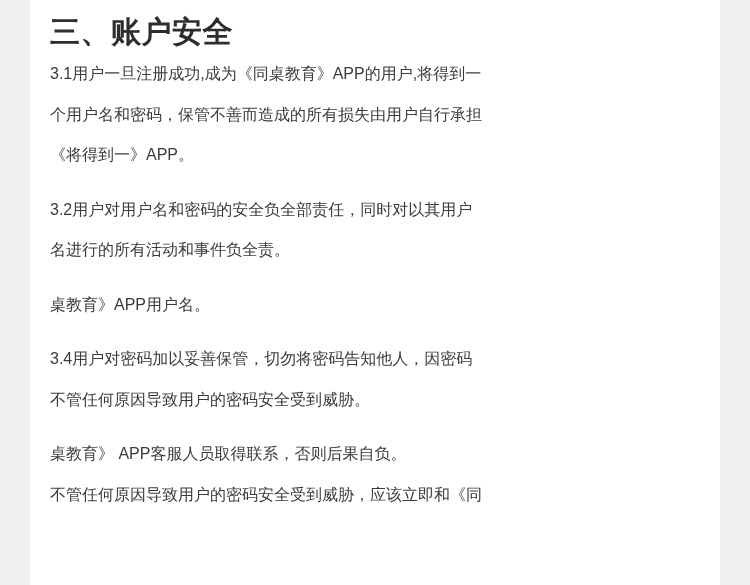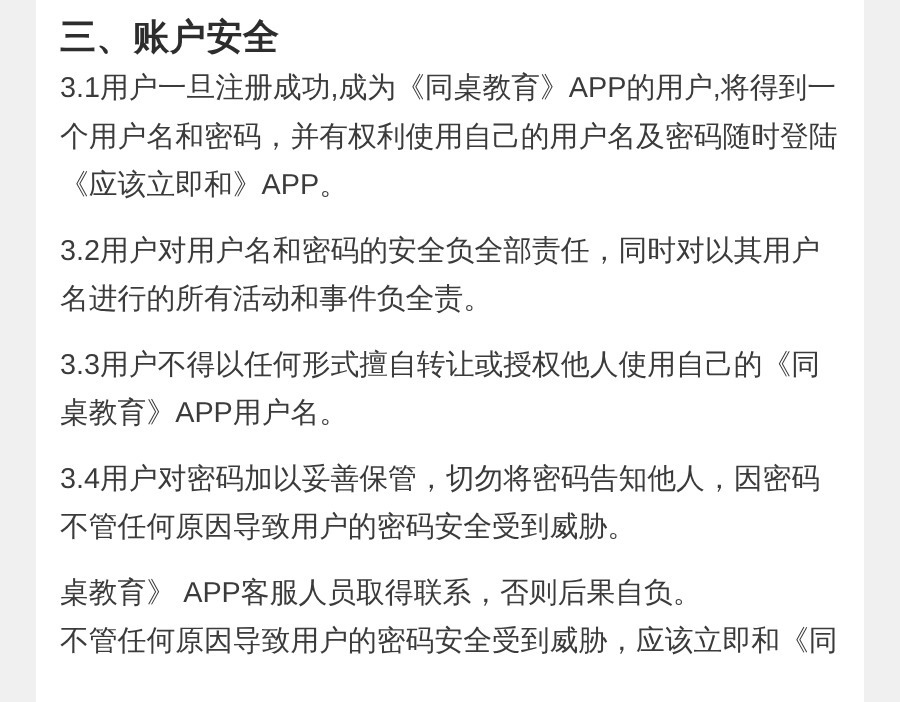--- a/index.html
+++ b/index.html
@@ -33,52 +33,51 @@
   .doc-title {
     font-size: 30px;
     font-weight: bold;
     color: #2d2d2d;
     line-height: 44px;
     margin: 10px 0 0 0;
     letter-spacing: 0.5px;
   }
   .para {
     margin: 0;
-    font-size: 24px;
+    font-size: 16px;
     color: #3b3b3b;
   }
   .para + .para {
     margin-top: 14px;
   }
   .para .line {
     line-height: 40.5px;
     white-space: nowrap;
   }
 </style>
 </head>
 <body>
 
 <div class="page-wrap">
   <div class="content-card">
 
     <h2 class="doc-title">三、账户安全</h2>
 
     <div class="para">
       <div class="line">3.1用户一旦注册成功,成为《同桌教育》APP的用户,将得到一</div>
-      <div class="line">个用户名和密码，并有权利使用自己的用户名及密码随时登陆</div>
-      <div class="line">《应该立即和》APP。</div>
+      <div class="line">个用户名和密码，保管不善而造成的所有损失由用户自行承担</div>
+      <div class="line">《将得到一》APP。</div>
     </div>
 
     <div class="para">
       <div class="line">3.2用户对用户名和密码的安全负全部责任，同时对以其用户</div>
       <div class="line">名进行的所有活动和事件负全责。</div>
     </div>
 
     <div class="para">
-      <div class="line">3.3用户不得以任何形式擅自转让或授权他人使用自己的《同</div>
       <div class="line">桌教育》APP用户名。</div>
     </div>
 
     <div class="para">
       <div class="line">3.4用户对密码加以妥善保管，切勿将密码告知他人，因密码</div>
       <div class="line">不管任何原因导致用户的密码安全受到威胁。</div>
     </div>
 
     <div class="para">
       <div class="line">桌教育》 APP客服人员取得联系，否则后果自负。</div>

